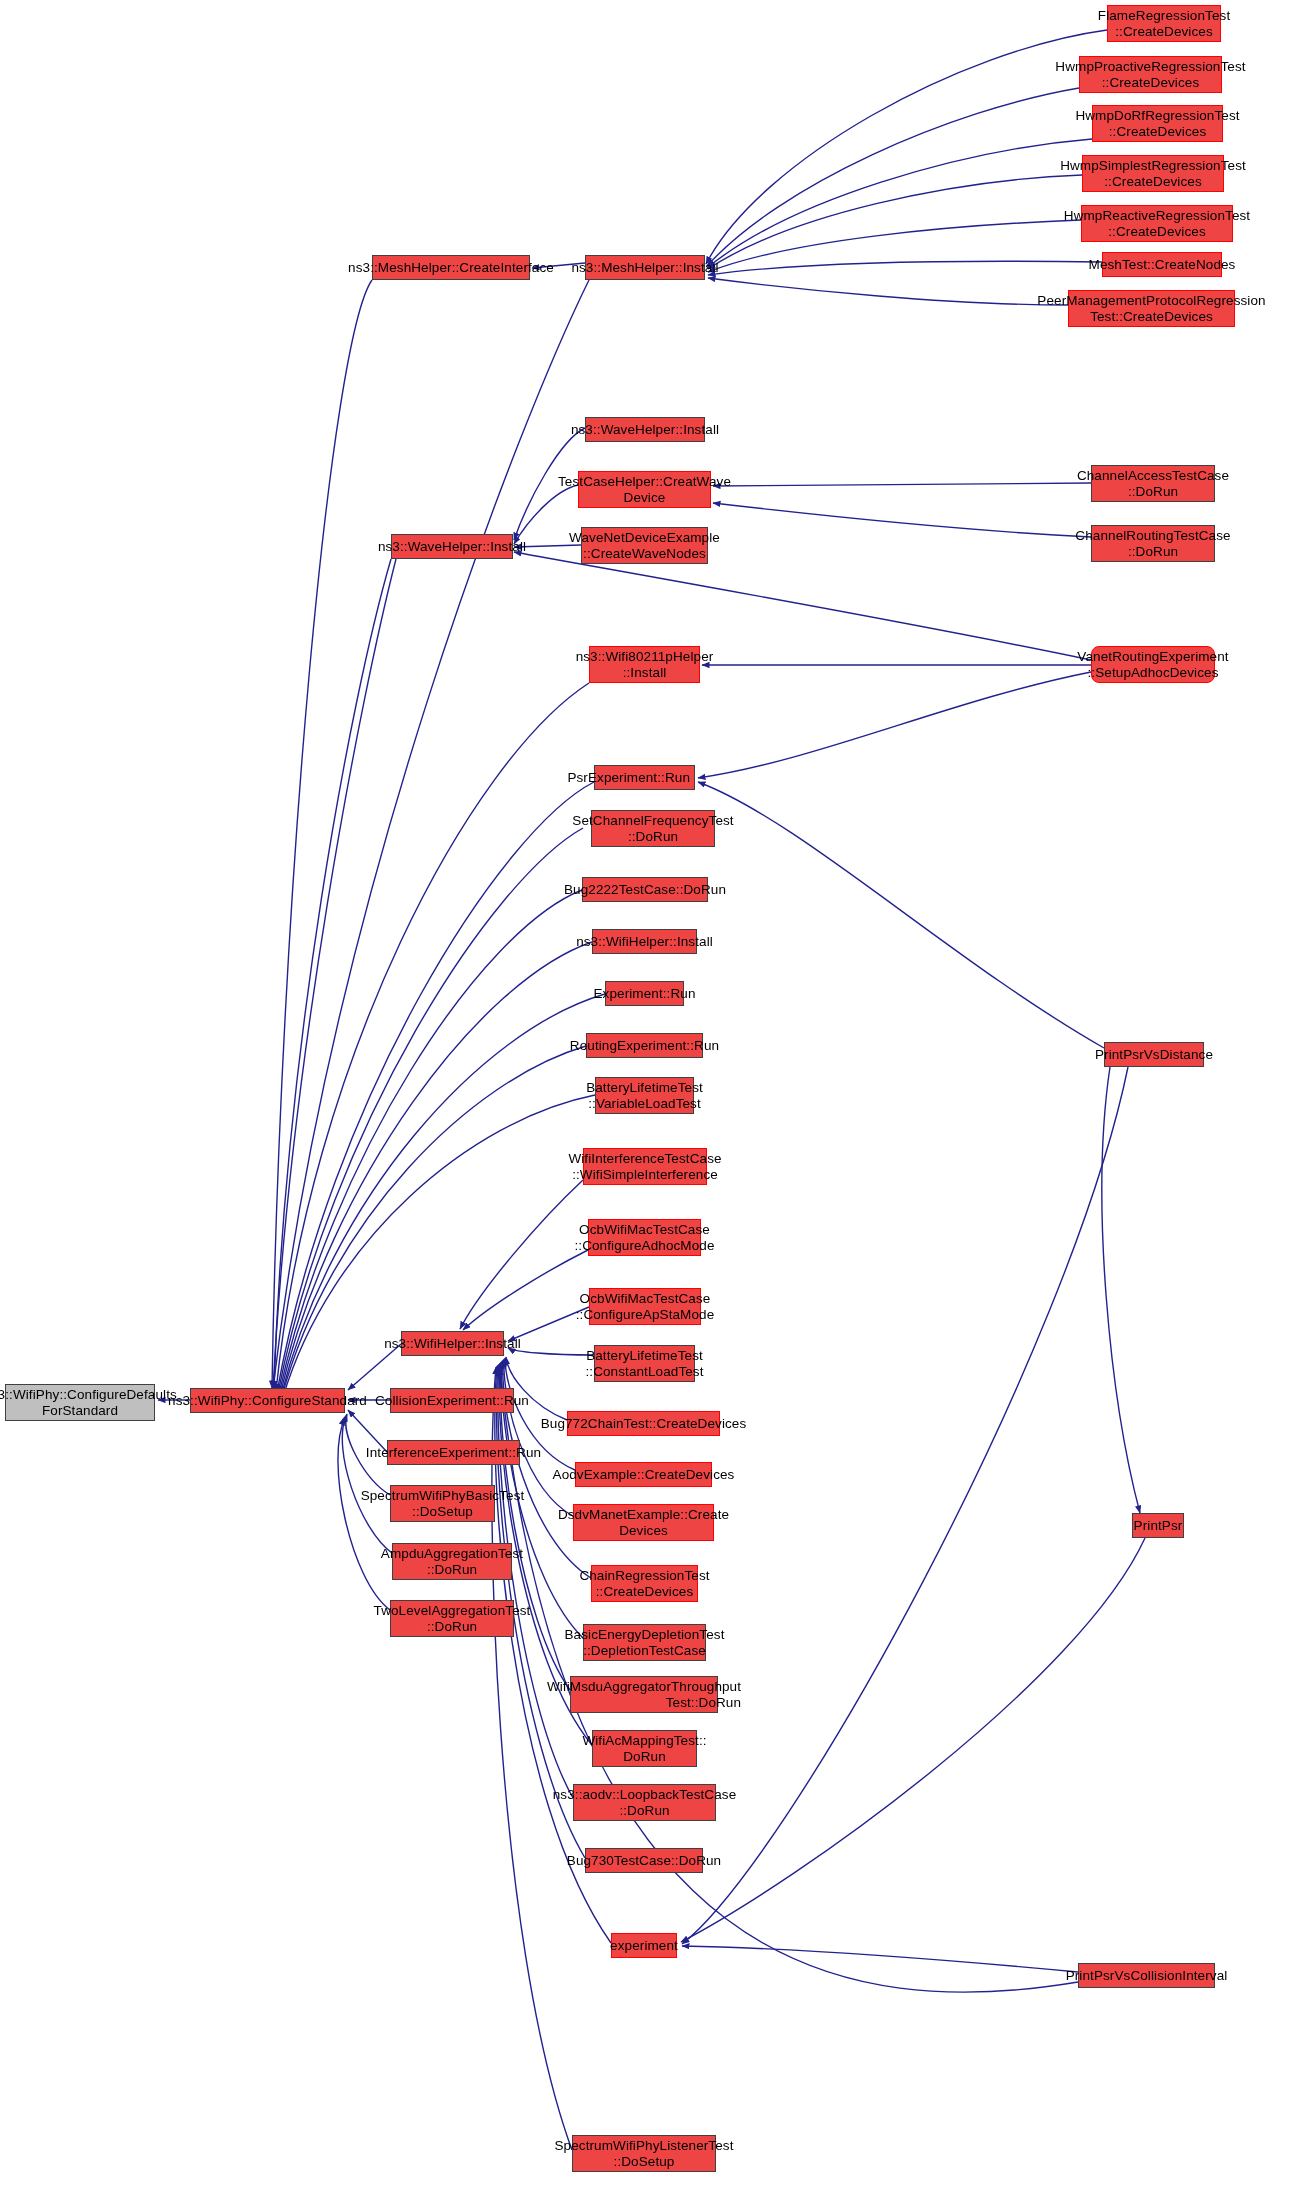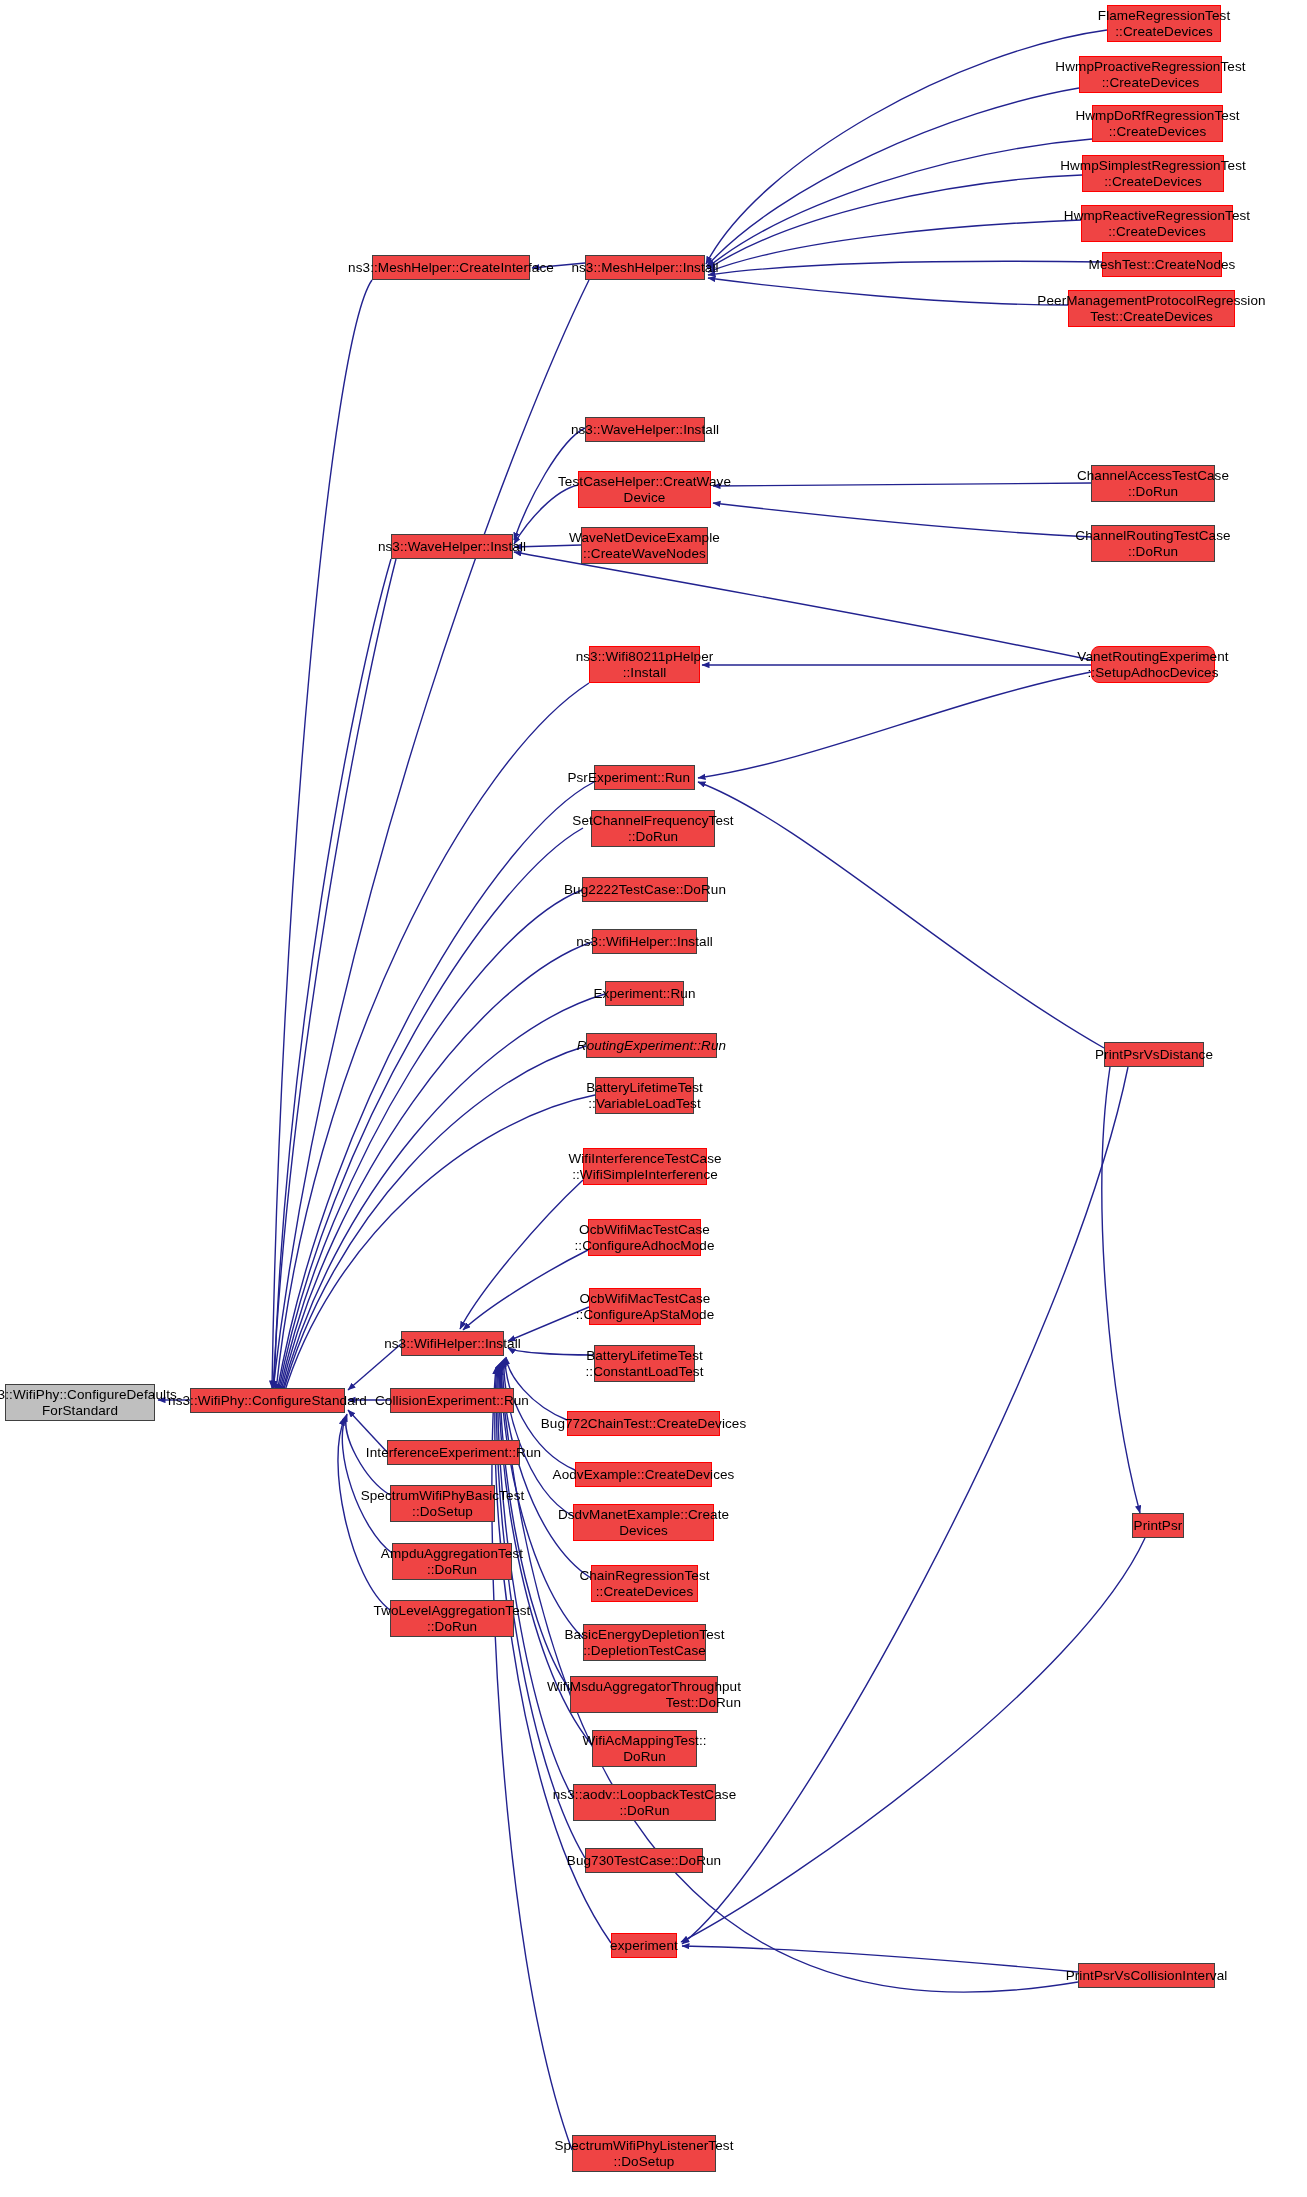--- a/index.html
+++ b/index.html
@@ -141,21 +141,21 @@
     <div class="node" style="left: 581px; top: 527px; width: 127px; height: 37px;"><span>WaveNetDeviceExample
 ::CreateWaveNodes</span></div>
     <div class="node red" style="left: 589px; top: 646px; width: 111px; height: 37px;"><span>ns3::Wifi80211pHelper
 ::Install</span></div>
     <div class="node" style="left: 594px; top: 765px; width: 101px; height: 25px; justify-content: flex-end;"><span>PsrExperiment::Run</span></div>
     <div class="node" style="left: 583px; top: 810px; width: 124px; height: 37px; margin-left: 8px;"><span>SetChannelFrequencyTest
 ::DoRun</span></div>
     <div class="node" style="left: 582px; top: 877px; width: 126px; height: 25px;"><span>Bug2222TestCase::DoRun</span></div>
     <div class="node" style="left: 592px; top: 929px; width: 105px; height: 25px;"><span>ns3::WifiHelper::Install</span></div>
     <div class="node" style="left: 605px; top: 981px; width: 79px; height: 25px;"><span>Experiment::Run</span></div>
-    <div class="node" style="left: 586px; top: 1033px; width: 131px; height: 25px; font-style: italic;"><span>RoutingExperiment::Run</span></div>
+    <div class="node" style="left: 586px; top: 1033px; width: 117px; height: 25px;"><span>RoutingExperiment::Run</span></div>
     <div class="node" style="left: 595px; top: 1077px; width: 99px; height: 37px;"><span>BatteryLifetimeTest
 ::VariableLoadTest</span></div>
     <div class="node red" style="left: 583px; top: 1148px; width: 124px; height: 37px;"><span>WifiInterferenceTestCase
 ::WifiSimpleInterference</span></div>
     <div class="node red" style="left: 588px; top: 1219px; width: 113px; height: 37px;"><span>OcbWifiMacTestCase
 ::ConfigureAdhocMode</span></div>
     <div class="node red" style="left: 589px; top: 1288px; width: 112px; height: 37px;"><span>OcbWifiMacTestCase
 ::ConfigureApStaMode</span></div>
     <div class="node" style="left: 594px; top: 1345px; width: 101px; height: 37px;"><span>BatteryLifetimeTest
 ::ConstantLoadTest</span></div>

